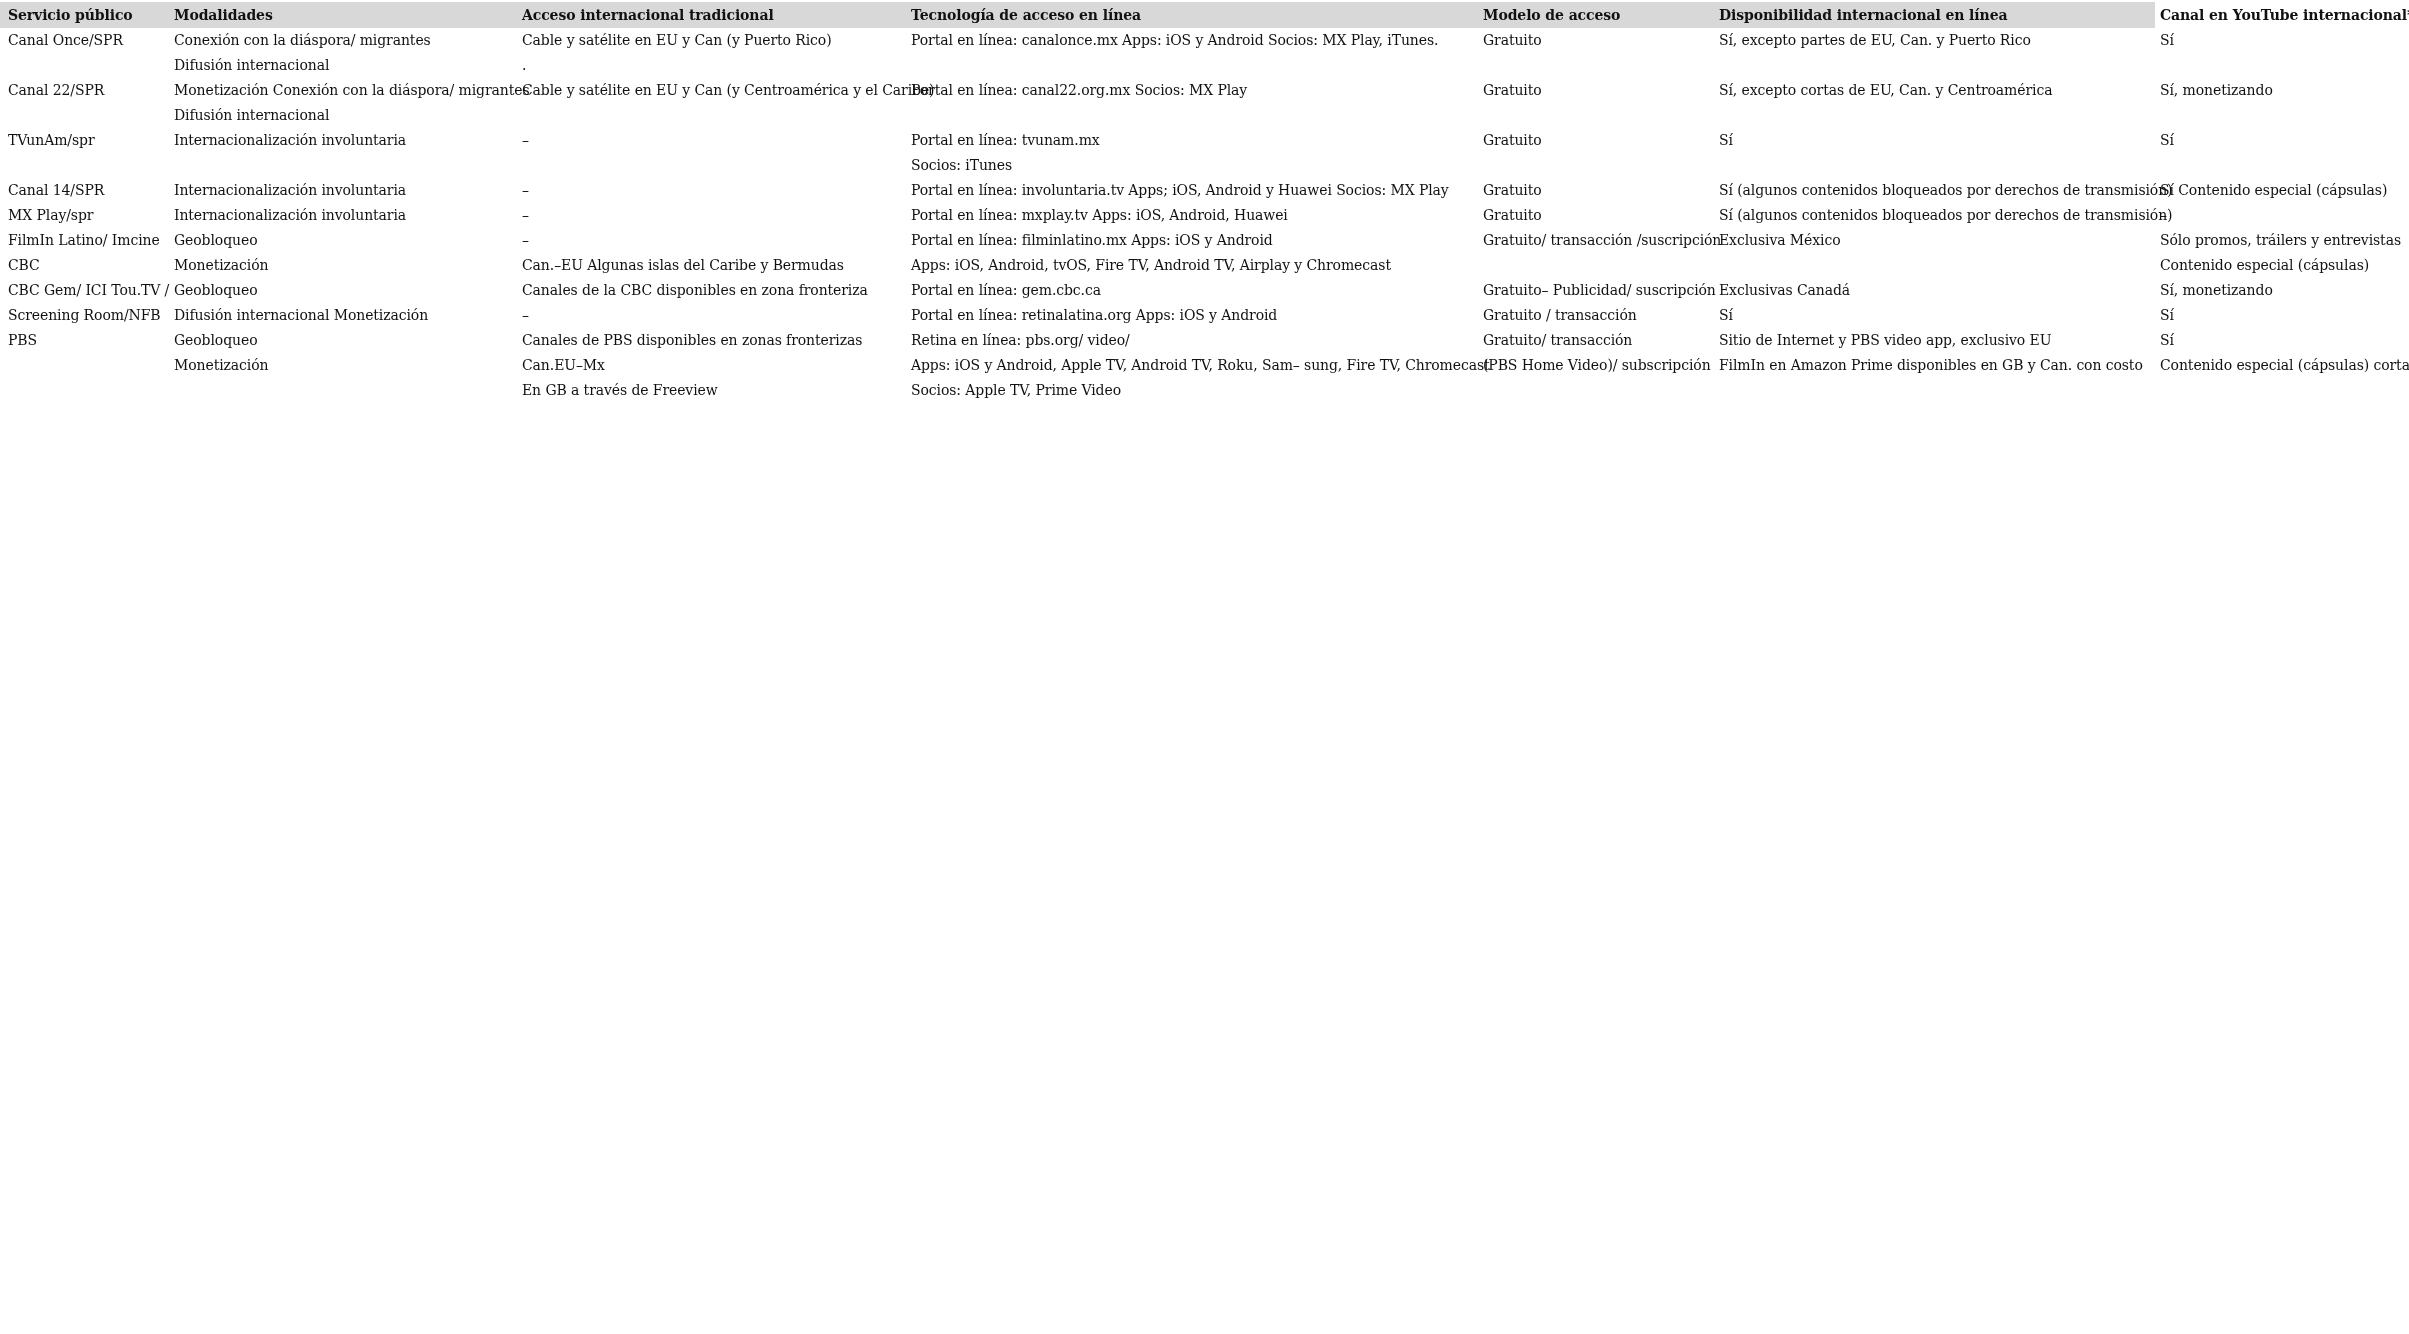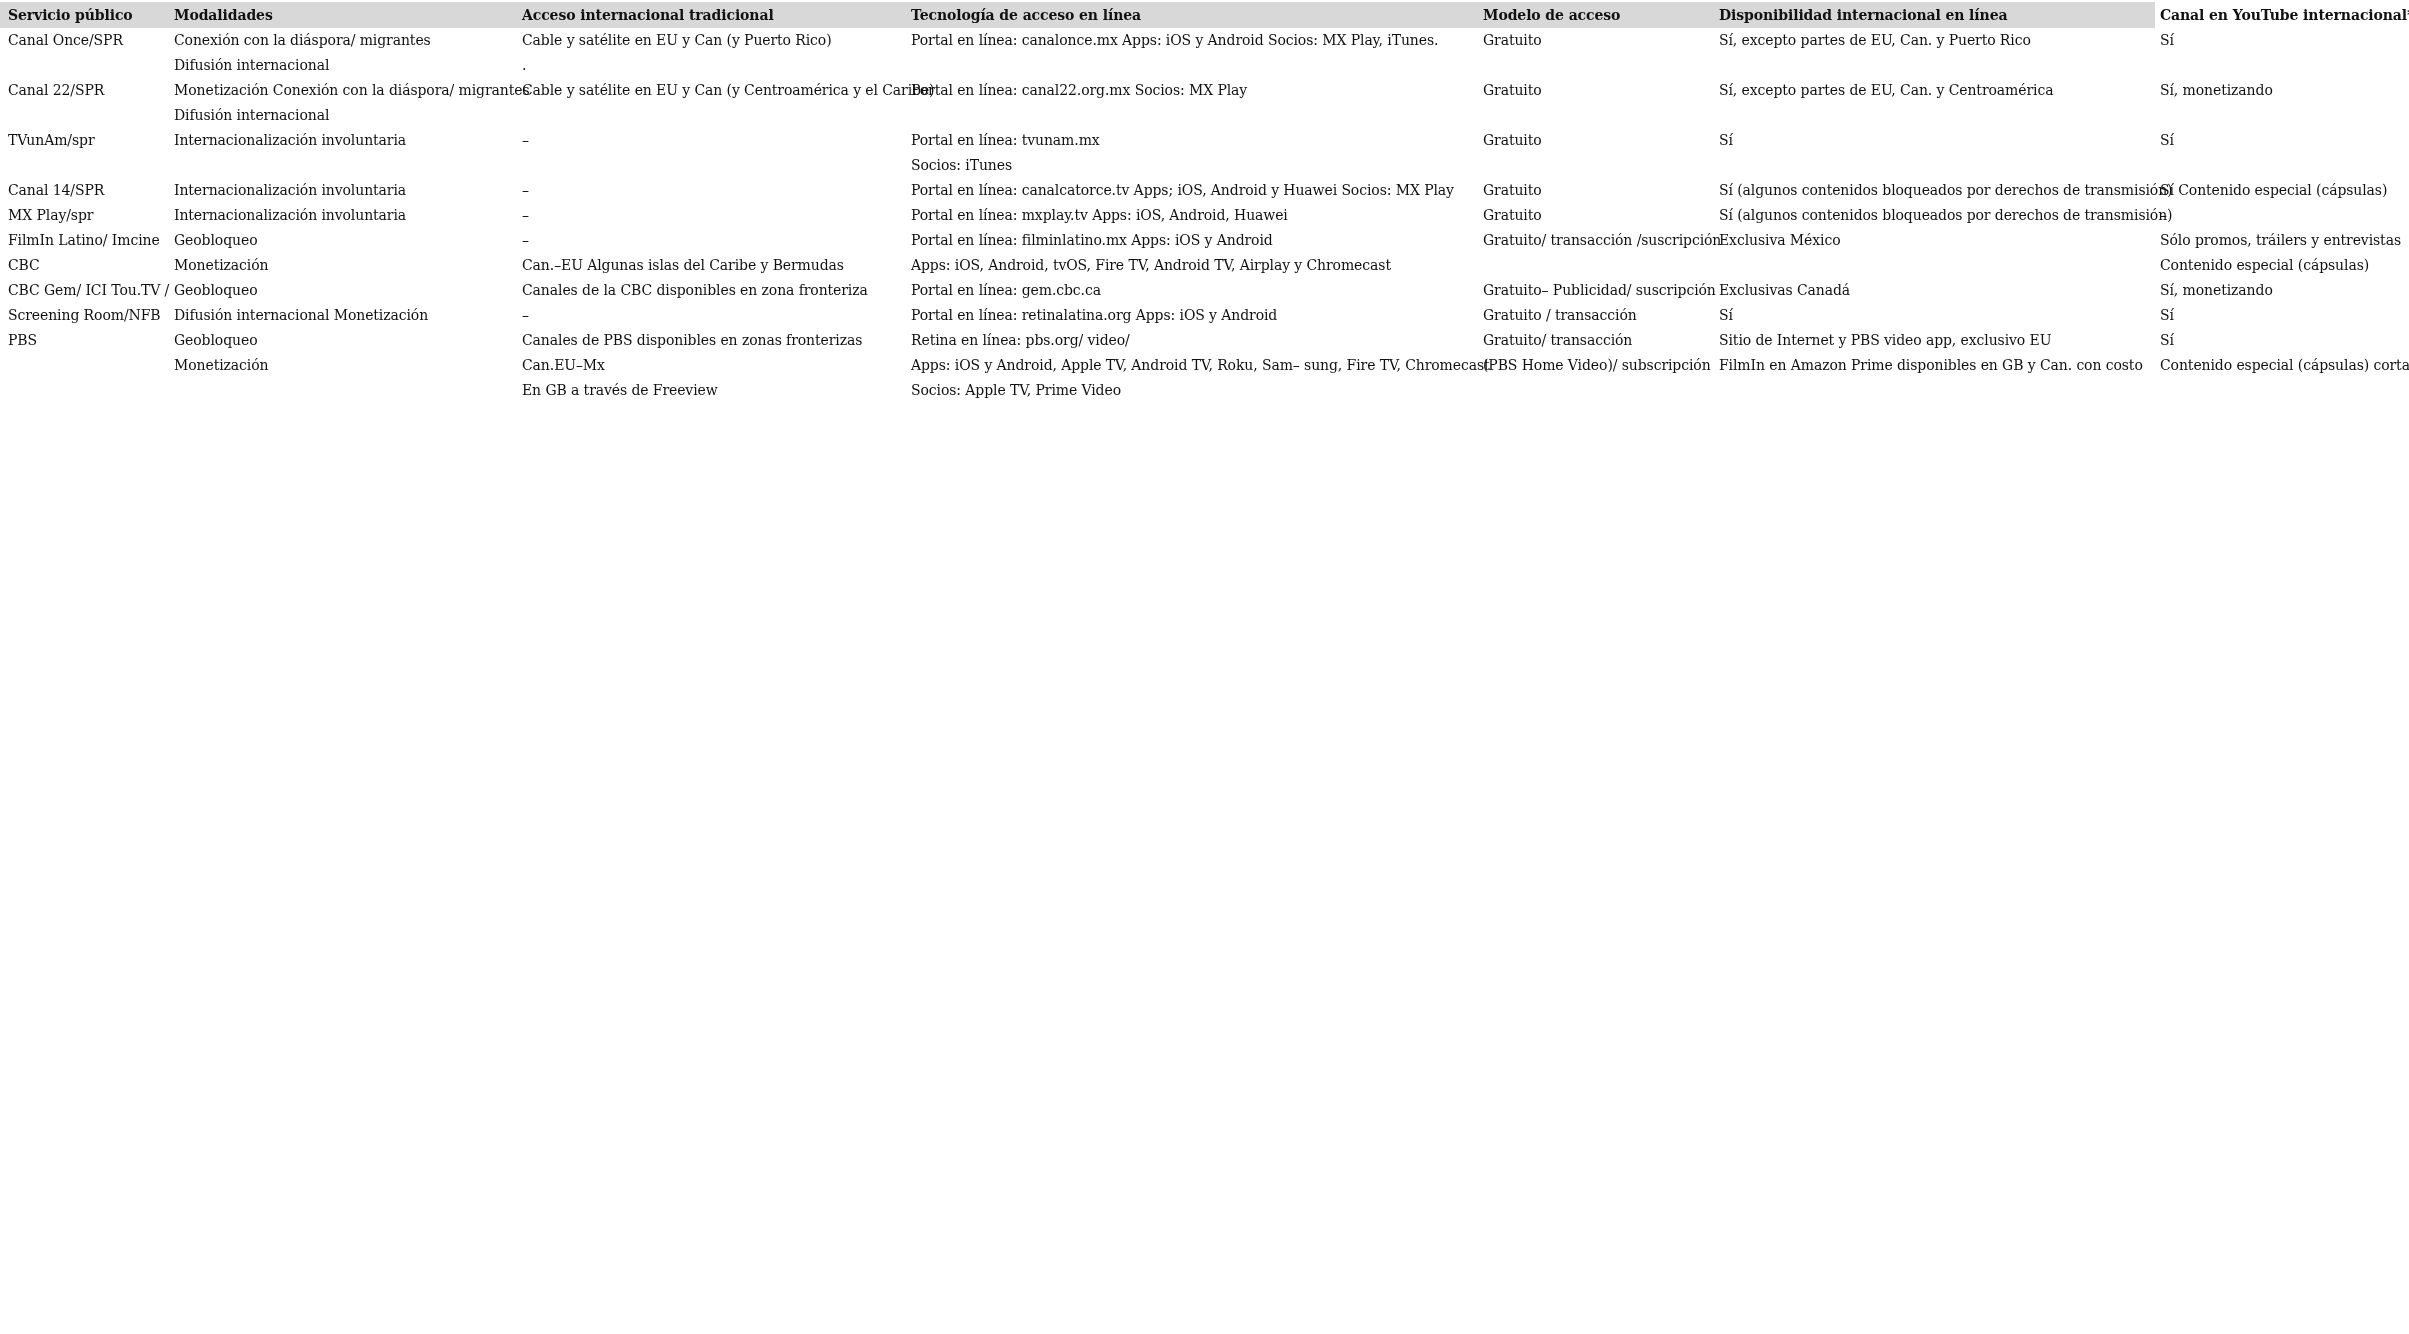--- a/index.html
+++ b/index.html
@@ -100,21 +100,21 @@
           <td></td>
           <td></td>
           <td></td>
         </tr>
         <tr>
           <td>Canal 22/SPR</td>
           <td>Monetización Conexión con la diáspora/ migrantes</td>
           <td>Cable y satélite en EU y Can (y Centroamérica y el Caribe)</td>
           <td>Portal en línea: canal22.org.mx Socios: MX Play</td>
           <td>Gratuito</td>
-          <td>Sí, excepto partes de EU, Can. y Centroamérica</td>
+          <td>Sí, excepto cortas de EU, Can. y Centroamérica</td>
           <td>Sí, monetizando</td>
         </tr>
         <tr>
           <td></td>
           <td>Difusión internacional</td>
           <td></td>
           <td></td>
           <td></td>
           <td></td>
           <td></td>
@@ -134,21 +134,21 @@
           <td></td>
           <td>Socios: iTunes</td>
           <td></td>
           <td></td>
           <td></td>
         </tr>
         <tr>
           <td>Canal 14/SPR</td>
           <td>Internacionalización involuntaria</td>
           <td>–</td>
-          <td>Portal en línea: canalcatorce.tv Apps; iOS, Android y Huawei Socios: MX Play</td>
+          <td>Portal en línea: involuntaria.tv Apps; iOS, Android y Huawei Socios: MX Play</td>
           <td>Gratuito</td>
           <td>Sí (algunos contenidos bloqueados por derechos de transmisión)</td>
           <td>Sí Contenido especial (cápsulas)</td>
         </tr>
         <tr>
           <td>MX Play/spr</td>
           <td>Internacionalización involuntaria</td>
           <td>–</td>
           <td>Portal en línea: mxplay.tv Apps: iOS, Android, Huawei</td>
           <td>Gratuito</td>

